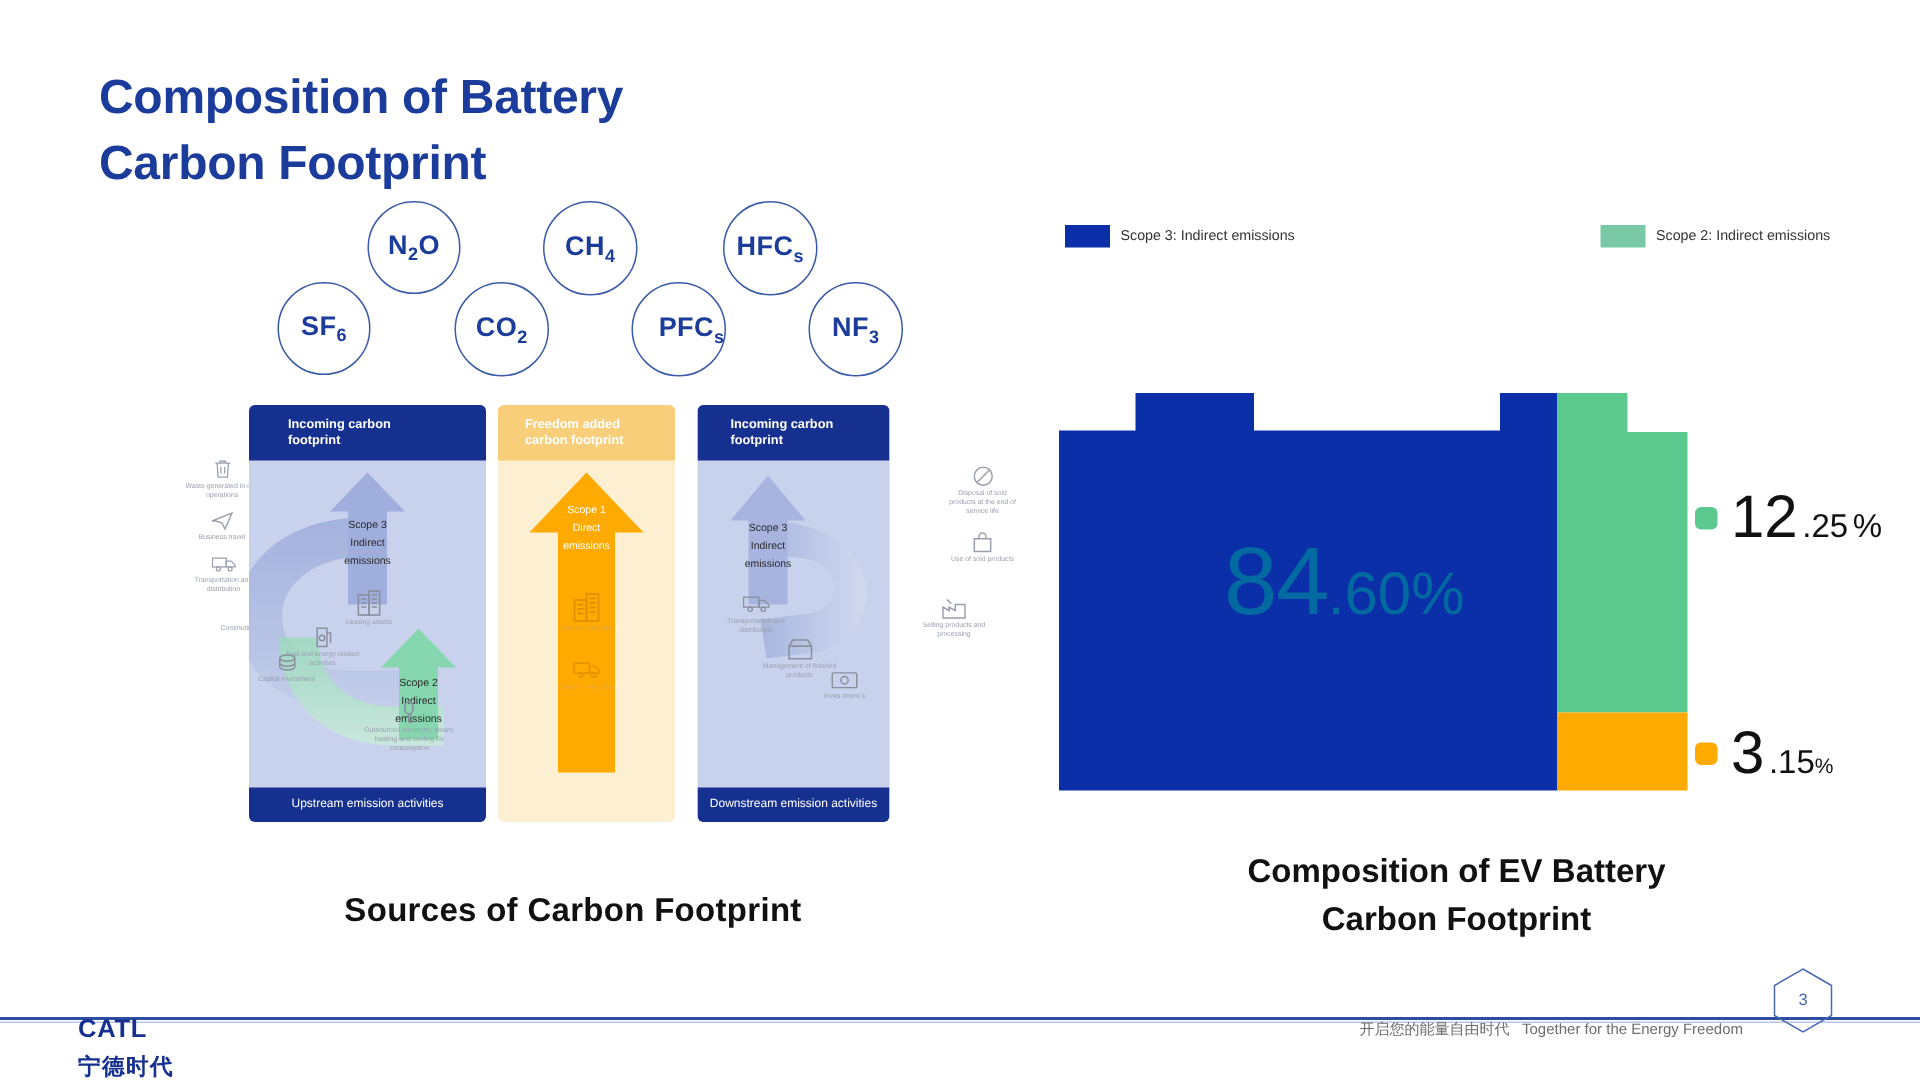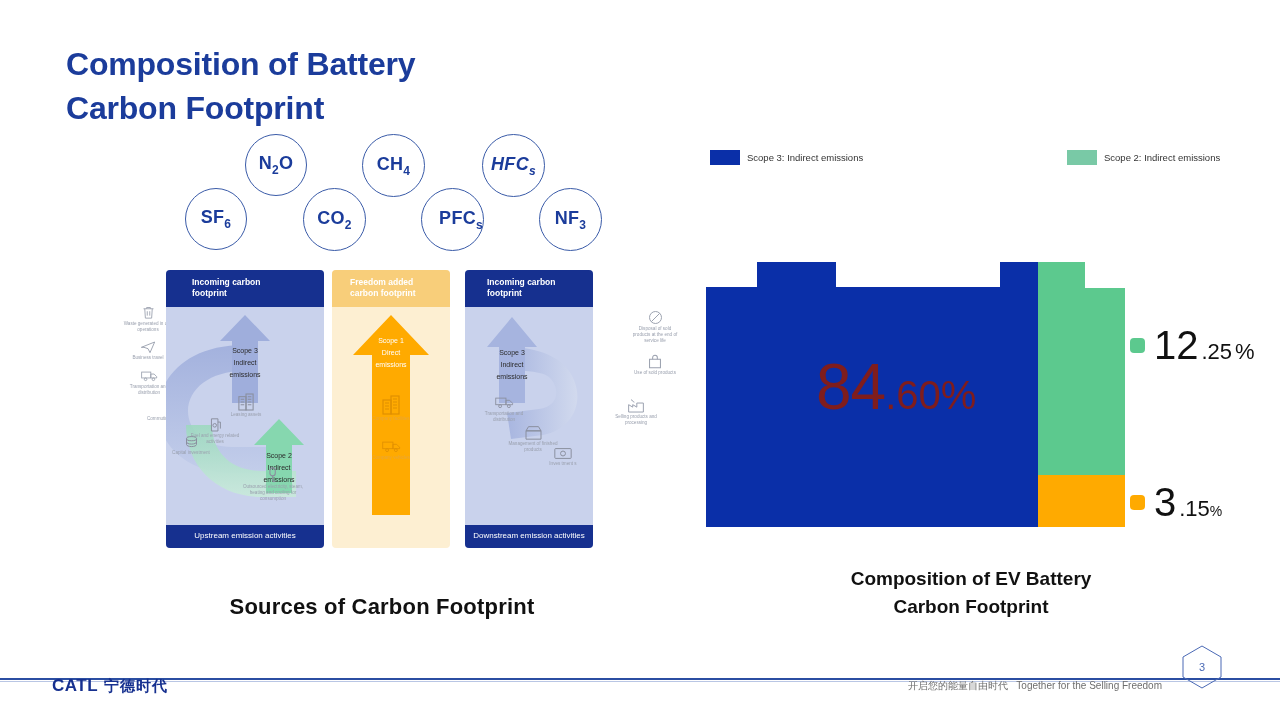--- a/index.html
+++ b/index.html
@@ -51,34 +51,34 @@
     position:absolute;text-align:center;font-weight:bold;color:#111;
   }
   
   .legend{position:absolute;left:710px;top:150px;width:520px;height:16px;}
   .legend-item{position:absolute;display:flex;align-items:center;gap:7px;}
   .legend-swatch{width:30px;height:15px;display:block;}
   .legend-text{font-size:9.5px;color:#333;white-space:nowrap;}
   
   .chart{position:absolute;left:706px;top:250px;width:430px;height:290px;}
   .big-pct{
-    position:absolute;color:#7f1d1d;font-weight:400;white-space:nowrap;
+    position:absolute;color:#0369a1;font-weight:400;white-space:nowrap;
     font-family:"Liberation Sans", sans-serif;
   }
   .big-pct .int{font-size:64px;letter-spacing:-1px;}
   .big-pct .dec{font-size:40px;}
   .side-label{position:absolute;display:flex;align-items:baseline;white-space:nowrap;}
   .side-dot{width:15px;height:15px;border-radius:4px;align-self:center;margin-right:9px;}
   .side-int{font-size:40px;color:#111;line-height:1;}
   .side-dec{font-size:22px;color:#111;margin-left:3px;}
   .side-pct{font-size:14px;color:#111;}
   
   .footer-rule{position:absolute;left:0;top:678px;width:1280px;height:2px;background:#2B4EA2;}
   .footer-rule2{position:absolute;left:0;top:681px;width:1280px;height:1px;background:#B9C6E4;}
-  .catl{position:absolute;left:52px;top:676px;display:flex;align-items:center;gap:6px;}
+  .catl{position:absolute;left:52px;top:676px;display:flex;align-items:flex-start;gap:6px;flex-direction:column;}
   .catl-en{font-size:17px;font-weight:bold;color:#16308F;letter-spacing:.5px;}
   .catl-cn{font-size:15px;font-weight:bold;color:#16308F;letter-spacing:1px;}
   .tagline{position:absolute;right:118px;top:679px;font-size:10px;color:#6E6E6E;white-space:nowrap;}
   .pagehex{position:absolute;right:58px;top:645px;width:40px;height:44px;}
   .pagehex .num{
     position:absolute;left:0;top:0;width:40px;height:44px;
     display:flex;align-items:center;justify-content:center;
     font-size:11px;color:#4A69B5;
   }
 </style>
@@ -99,21 +99,21 @@
   </div>
   <div class="bubble" style="left:303px;top:188px;width:61px;height:61px;">
     <span class="lbl">CO<sub>2</sub></span>
   </div>
   <div class="bubble" style="left:362px;top:134px;width:61px;height:61px;">
     <span class="lbl">CH<sub>4</sub></span>
   </div>
   <div class="bubble" style="left:421px;top:188px;width:61px;height:61px;justify-content:flex-end;">
     <span class="lbl">PFC<sub>s</sub></span>
   </div>
-  <div class="bubble" style="left:482px;top:134px;width:61px;height:61px;font-style:italic;">
+  <div class="bubble" style="left:482px;top:134px;width:61px;height:61px;">
     <span class="lbl">HFC<sub>s</sub></span>
   </div>
   <div class="bubble" style="left:539px;top:188px;width:61px;height:61px;">
     <span class="lbl">NF<sub>3</sub></span>
   </div>
 </div>
 
 <div style="position:absolute;left:112px;top:305px;width:85px;height:140px;">
   <div class="ico-row" style="left:8px;top:0px;width:56px;">
     <svg width="15" height="15" viewBox="0 0 24 24" fill="none" stroke="#9AA0AE" stroke-width="1.4">
@@ -390,36 +390,36 @@
   <span class="side-dec">%</span>
 </div>
 
 <div class="side-label" style="left:1130px;top:482px;">
   <span class="side-dot" style="background:#FFAA00;"></span>
   <span class="side-int">3</span>
   <span class="side-dec">.15</span>
   <span class="side-pct">%</span>
 </div>
 
-<div class="caption" style="left:756px;top:565px;width:430px;font-size:19px;line-height:1.45;">
+<div class="caption" style="left:756px;top:565px;width:430px;font-size:22px;line-height:1.45;">
   <div>Composition of EV Battery</div>
   <div>Carbon Footprint</div>
 </div>
 
 <div class="footer-rule"></div>
 <div class="footer-rule2"></div>
 
 <div class="catl">
   <span class="catl-en">CATL</span>
   <span class="catl-cn">宁德时代</span>
 </div>
 
 <div class="tagline">
   <span>开启您的能量自由时代</span>&nbsp;&nbsp;
-  <span>Together for the Selling Freedom</span>
+  <span>Together for the Energy Freedom</span>
 </div>
 
 <div class="pagehex">
   <svg width="40" height="44" viewBox="0 0 40 44">
     <polygon points="20,1 39,12 39,32 20,43 1,32 1,12" fill="none" stroke="#4A69B5" stroke-width="1"></polygon>
   </svg>
   <div class="num">3</div>
 </div>
 
 </body></html>

